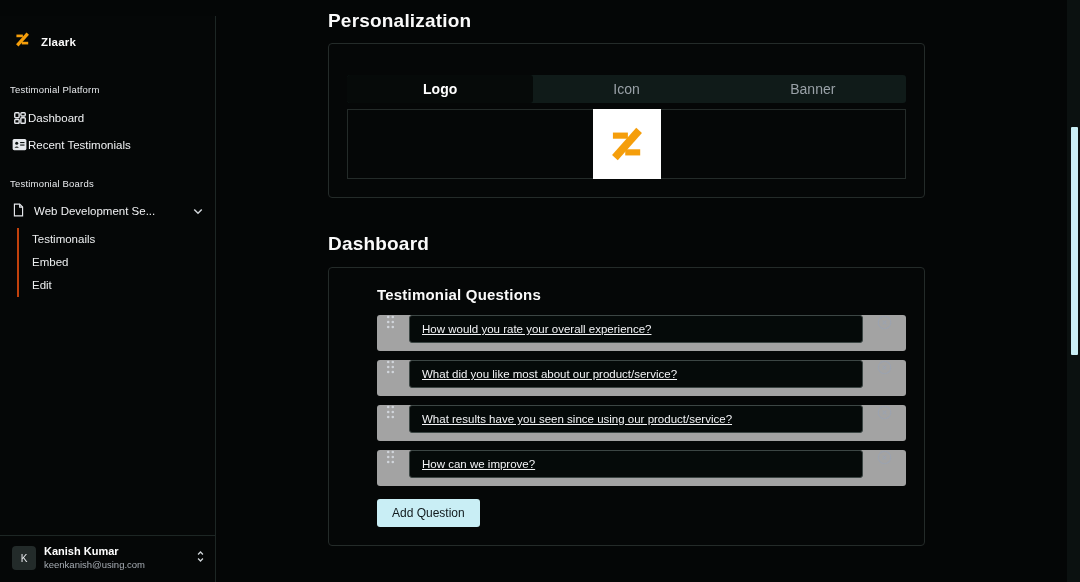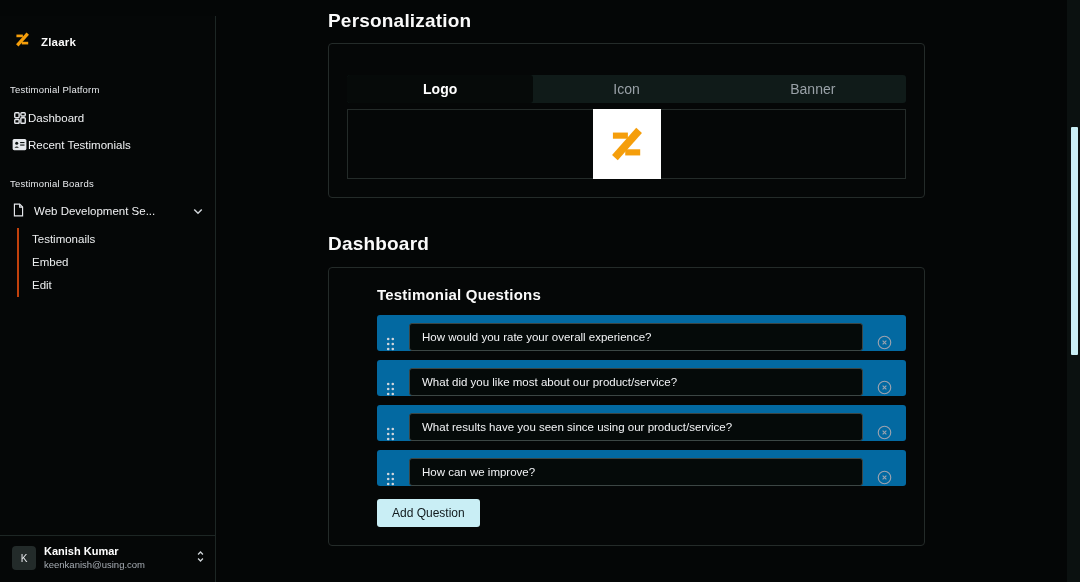--- a/index.html
+++ b/index.html
@@ -87,23 +87,23 @@
   }
   .logo-box {
     width:68px; height:70px; background:#ffffff;
     display:flex; align-items:center; justify-content:center;
   }
 
   .questions-h { margin-top:35px; }
   .card-2 { margin-top:12px;padding-left:48px; }
 
   .qrow {
-    display:flex; align-items:flex-end;
-    background:#0369a1; border-radius:3px;
-    height:36px; padding:0 13px 0 9px; margin-top:9px;
+    display:flex; align-items:flex-start;
+    background:#a3a3a3; border-radius:3px;
+    height:36px; padding:0 13px 0 9px; margin-top:9px;text-decoration:underline;
   }
   .qrow:first-of-type { margin-top:12px; }
   .grip { width:9px; height:14px; cursor:grab; flex:0 0 auto; }
   .q-input {
     flex:1; height:28px; margin:0 14px;
     background:#050a09; border:1px solid #3c4644; border-radius:3px;
     color:#f3f4f6; font-size:11.5px; padding:0 12px; outline:none;
     font-family:"Liberation Sans", sans-serif;
   }
   .remove-btn { background:none; border:none; cursor:pointer; width:16px; height:16px; padding:0; flex:0 0 auto; display:flex; }

